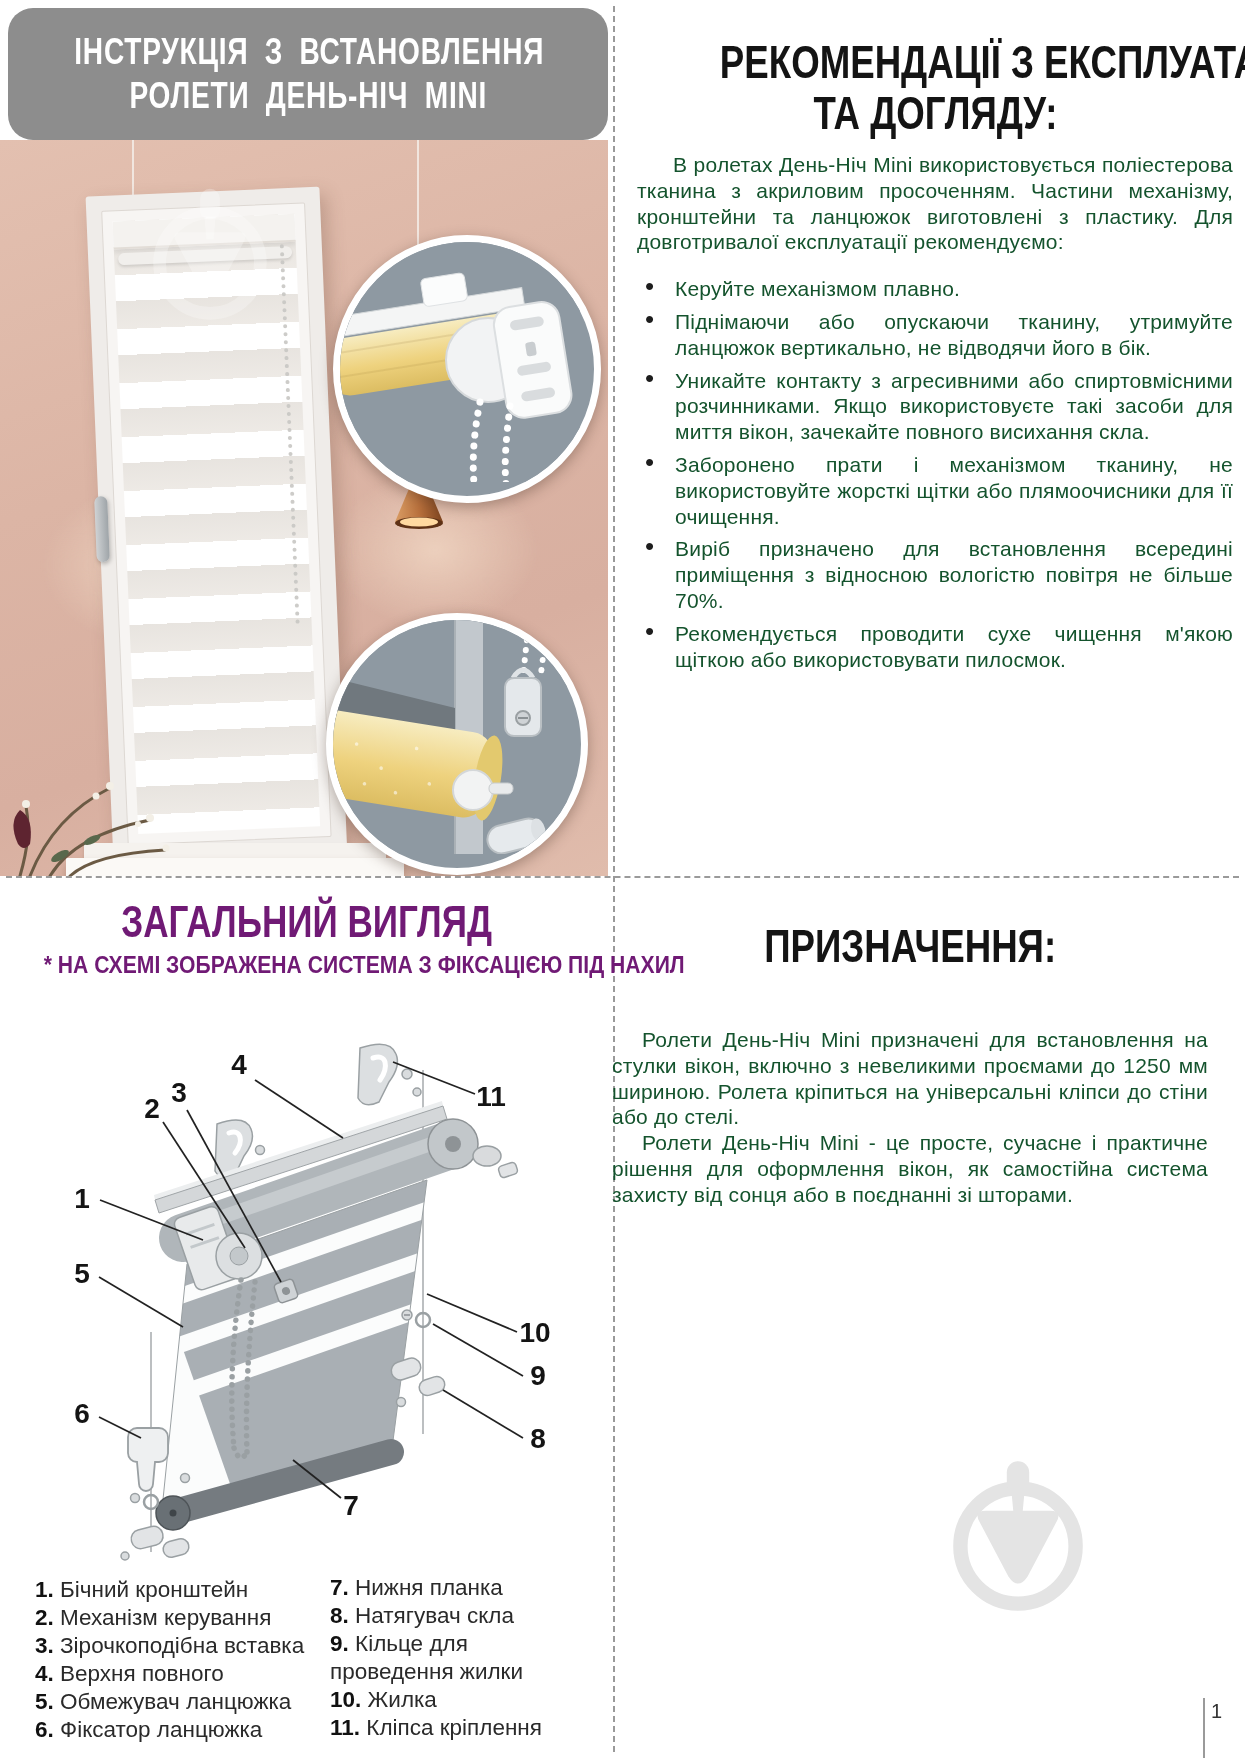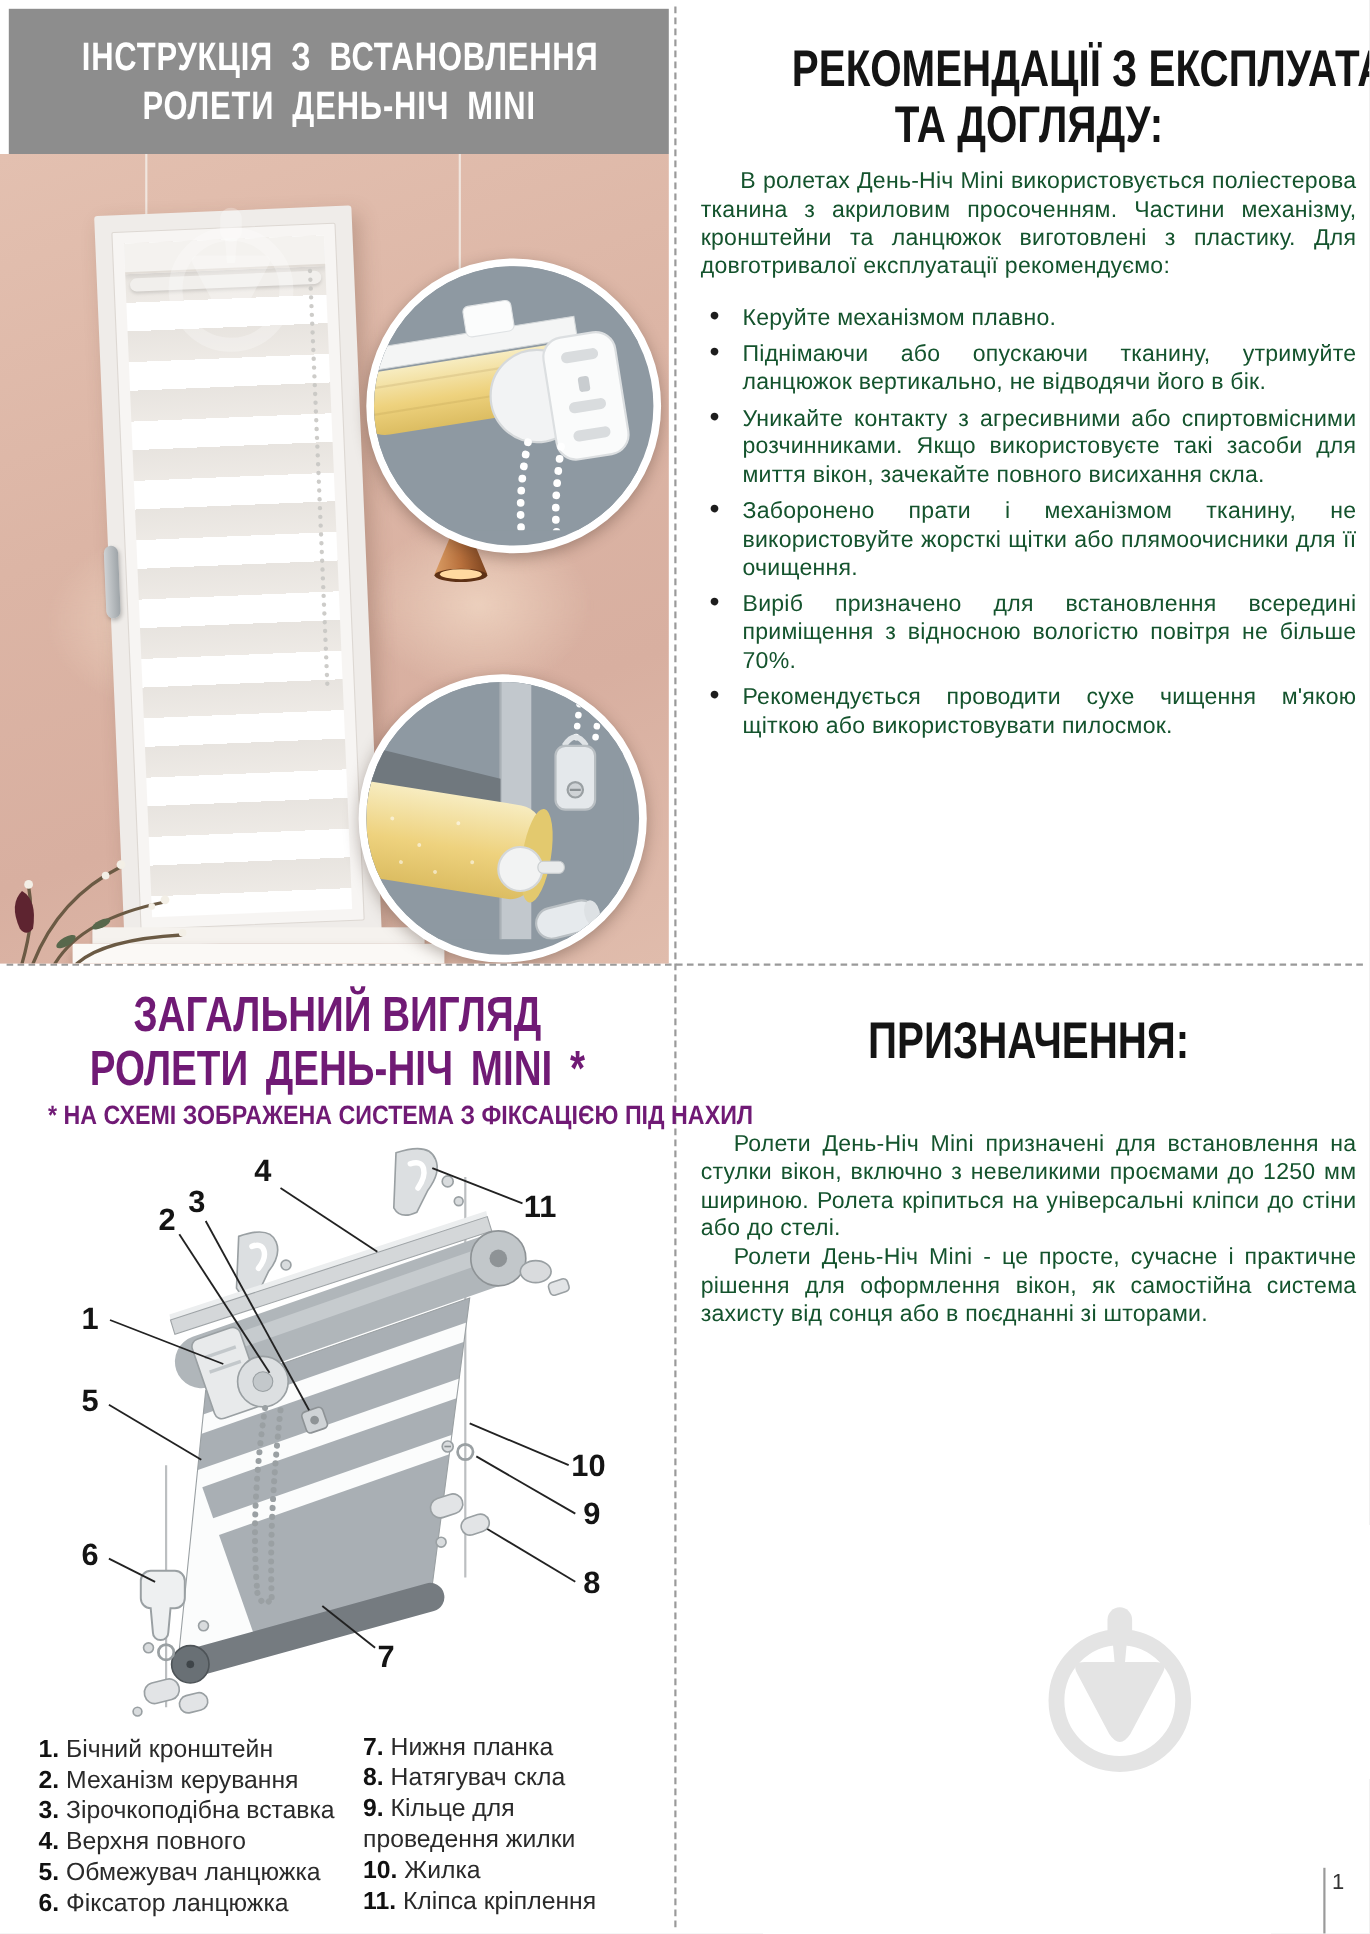--- a/index.html
+++ b/index.html
@@ -11,21 +11,21 @@
   
   .v-divider{position:absolute;left:613px;top:6px;bottom:6px;width:0;border-left:2px dashed #9a9a9a;}
   .h-divider{position:absolute;top:876px;left:6px;right:6px;height:0;border-top:2px dashed #9a9a9a;}
 
   
   .hline{text-align:center;}
   .hline>span{display:inline-block;transform:scaleX(0.78);transform-origin:50% 50%;white-space:nowrap;}
 
   
   .install-header{position:absolute;left:8px;top:8px;width:600px;height:132px;background:#8d8d8d;
-    display:flex;flex-direction:column;justify-content:center;gap:2px;}
+    display:flex;flex-direction:column;justify-content:center;gap:2px;border-radius:25px;}
   .install-header .hline{color:#fff;font-weight:700;font-size:36px;letter-spacing:1px;word-spacing:10px;line-height:42px;}
 
   
   .photo{position:absolute;left:0;top:140px;width:608px;height:736px;overflow:hidden;
     background:linear-gradient(160deg,#e3c0b0 0%,#dcb5a5 40%,#d8afa0 70%,#e0bcac 100%);}
   .glow{position:absolute;border-radius:50%;filter:blur(2px);}
   .cable{position:absolute;width:2px;background:rgba(245,240,235,0.8);top:0;}
 
   .window{position:absolute;left:112px;top:55px;width:234px;height:665px;
     background:#efece9;border-radius:3px;transform:rotate(-2.4deg);transform-origin:10% 95%;
@@ -58,21 +58,21 @@
 
   
   .col-right{position:absolute;left:637px;top:0;width:596px;}
   .rec-heading{margin-top:36px;color:#141414;font-weight:700;font-size:47px;line-height:51px;}
   .body-text{font-size:21px;line-height:25.8px;text-align:justify;letter-spacing:0.2px;color:#14532d;}
   .intro{margin-top:14px;text-indent:36px;}
   .bullets{list-style:none;margin:8px 0 0 0;padding:0;}
   .bullets li{position:relative;padding-left:38px;margin-bottom:7px;}
   .bullets li::before{content:"\2022";position:absolute;left:8px;top:-2px;font-size:26px;color:#1d1d1d;}
 
-  .purpose{position:absolute;left:637px;top:876px;width:596px;}
+  .purpose{position:absolute;left:612px;top:876px;width:596px;}
   .purpose-heading{margin-top:44px;color:#141414;font-weight:700;font-size:47px;line-height:51px;}
   .purpose p{margin:0;text-indent:30px;}
   .purpose .p-first{margin-top:56px;}
 
   .wm-bottom{position:absolute;left:938px;top:1458px;width:160px;height:160px;}
 
   .page-num-line{position:absolute;left:1203px;top:1698px;height:60px;width:0;border-left:2px solid #9a9a9a;}
   .page-num{position:absolute;left:1211px;top:1700px;font-size:20px;color:#333;}
 
   
@@ -275,21 +275,20 @@
       <path d="M46,22 L54,22 L52.5,38 L47.5,38 Z"></path>
       <path d="M26,40 Q22,33 30,33 L70,33 Q78,33 74,40 L56,74 Q50,83 44,74 Z"></path>
     </g>
   </svg>
 
   <div class="page-num-line"></div>
   <div class="page-num">1</div>
 
   <div class="overview-title">
     <div class="hline t1"><span>ЗАГАЛЬНИЙ ВИГЛЯД</span></div>
-    <div class="hline t2"><span>РОЛЕТИ ДЕНЬ-НІЧ MINI *</span></div>
     <div class="hline sub"><span>* НА СХЕМІ ЗОБРАЖЕНА СИСТЕМА З ФІКСАЦІЄЮ ПІД НАХИЛ</span></div>
   </div>
 
   <svg class="diagram" width="505" height="530" viewBox="0 0 505 530">
 
     <line x1="368" y1="38" x2="368" y2="402" stroke="#bcbfc1" stroke-width="2"></line>
     <line x1="96" y1="300" x2="96" y2="520" stroke="#bcbfc1" stroke-width="2"></line>
 
     <g>
       <path d="M305,16 q30,-10 36,6 q5,12 -7,28 l-10,20 q-15,7 -21,-4 z" fill="#dcdfe1" stroke="#9aa0a3" stroke-width="1.5"></path>

